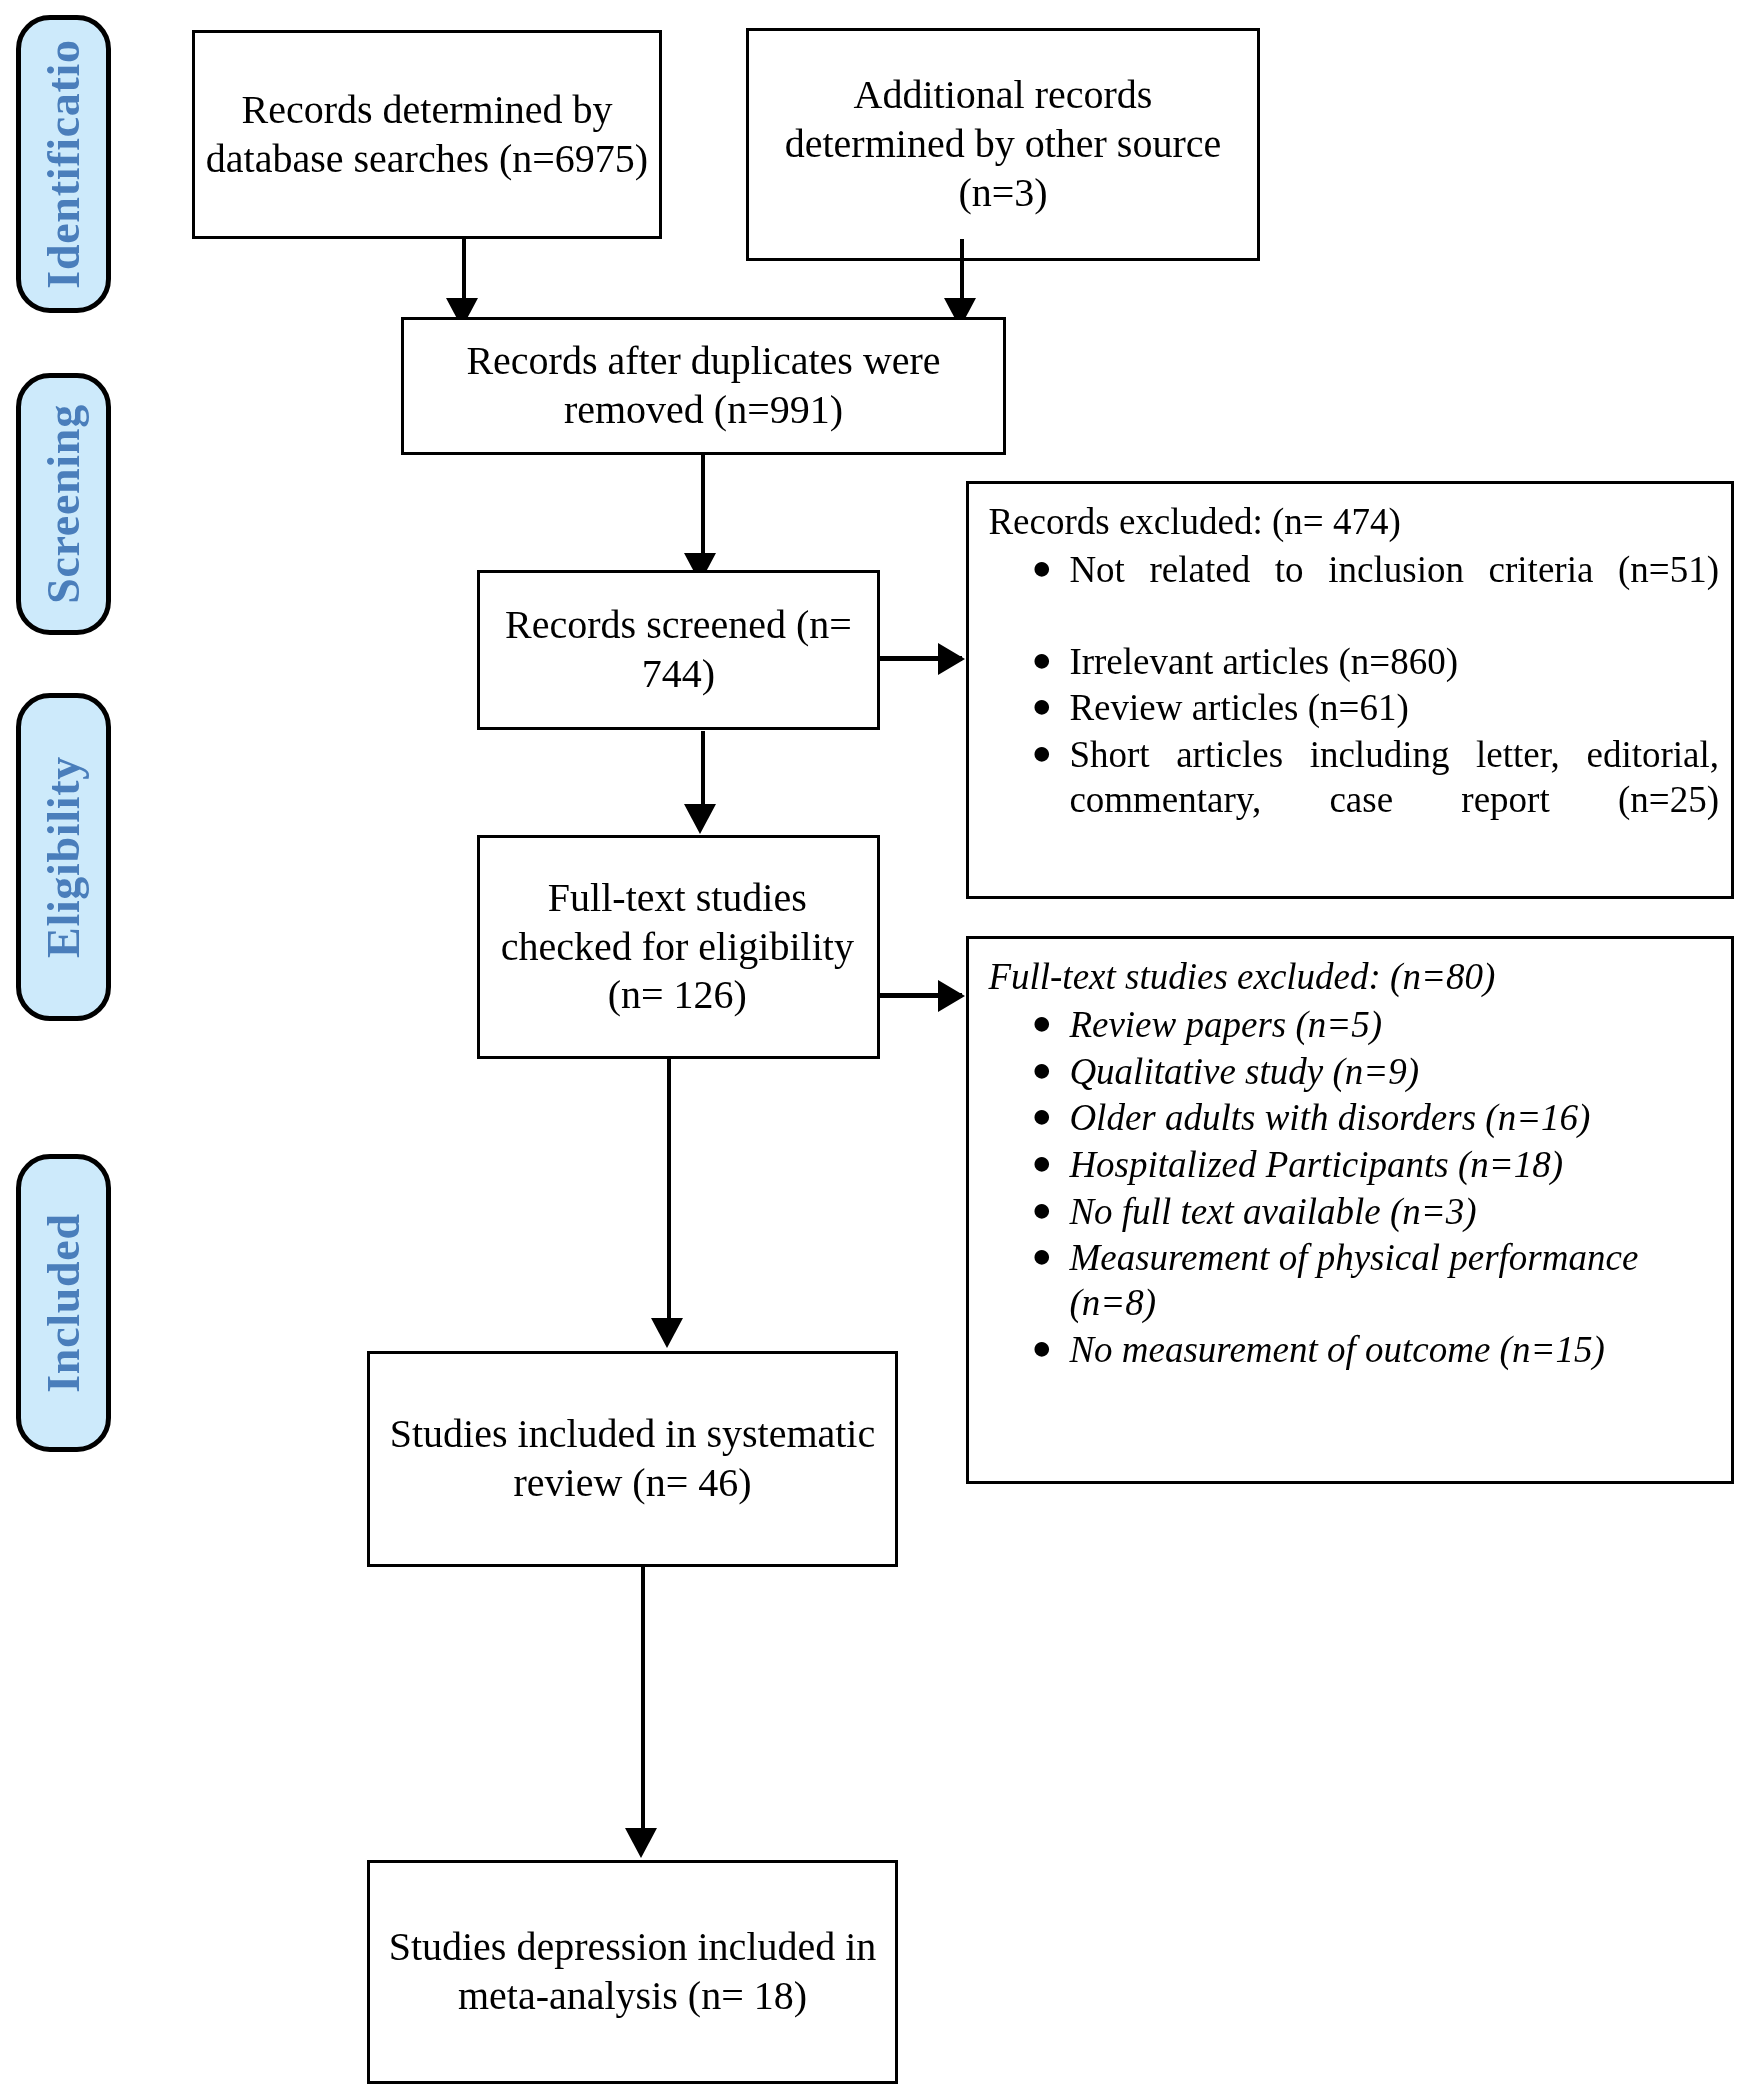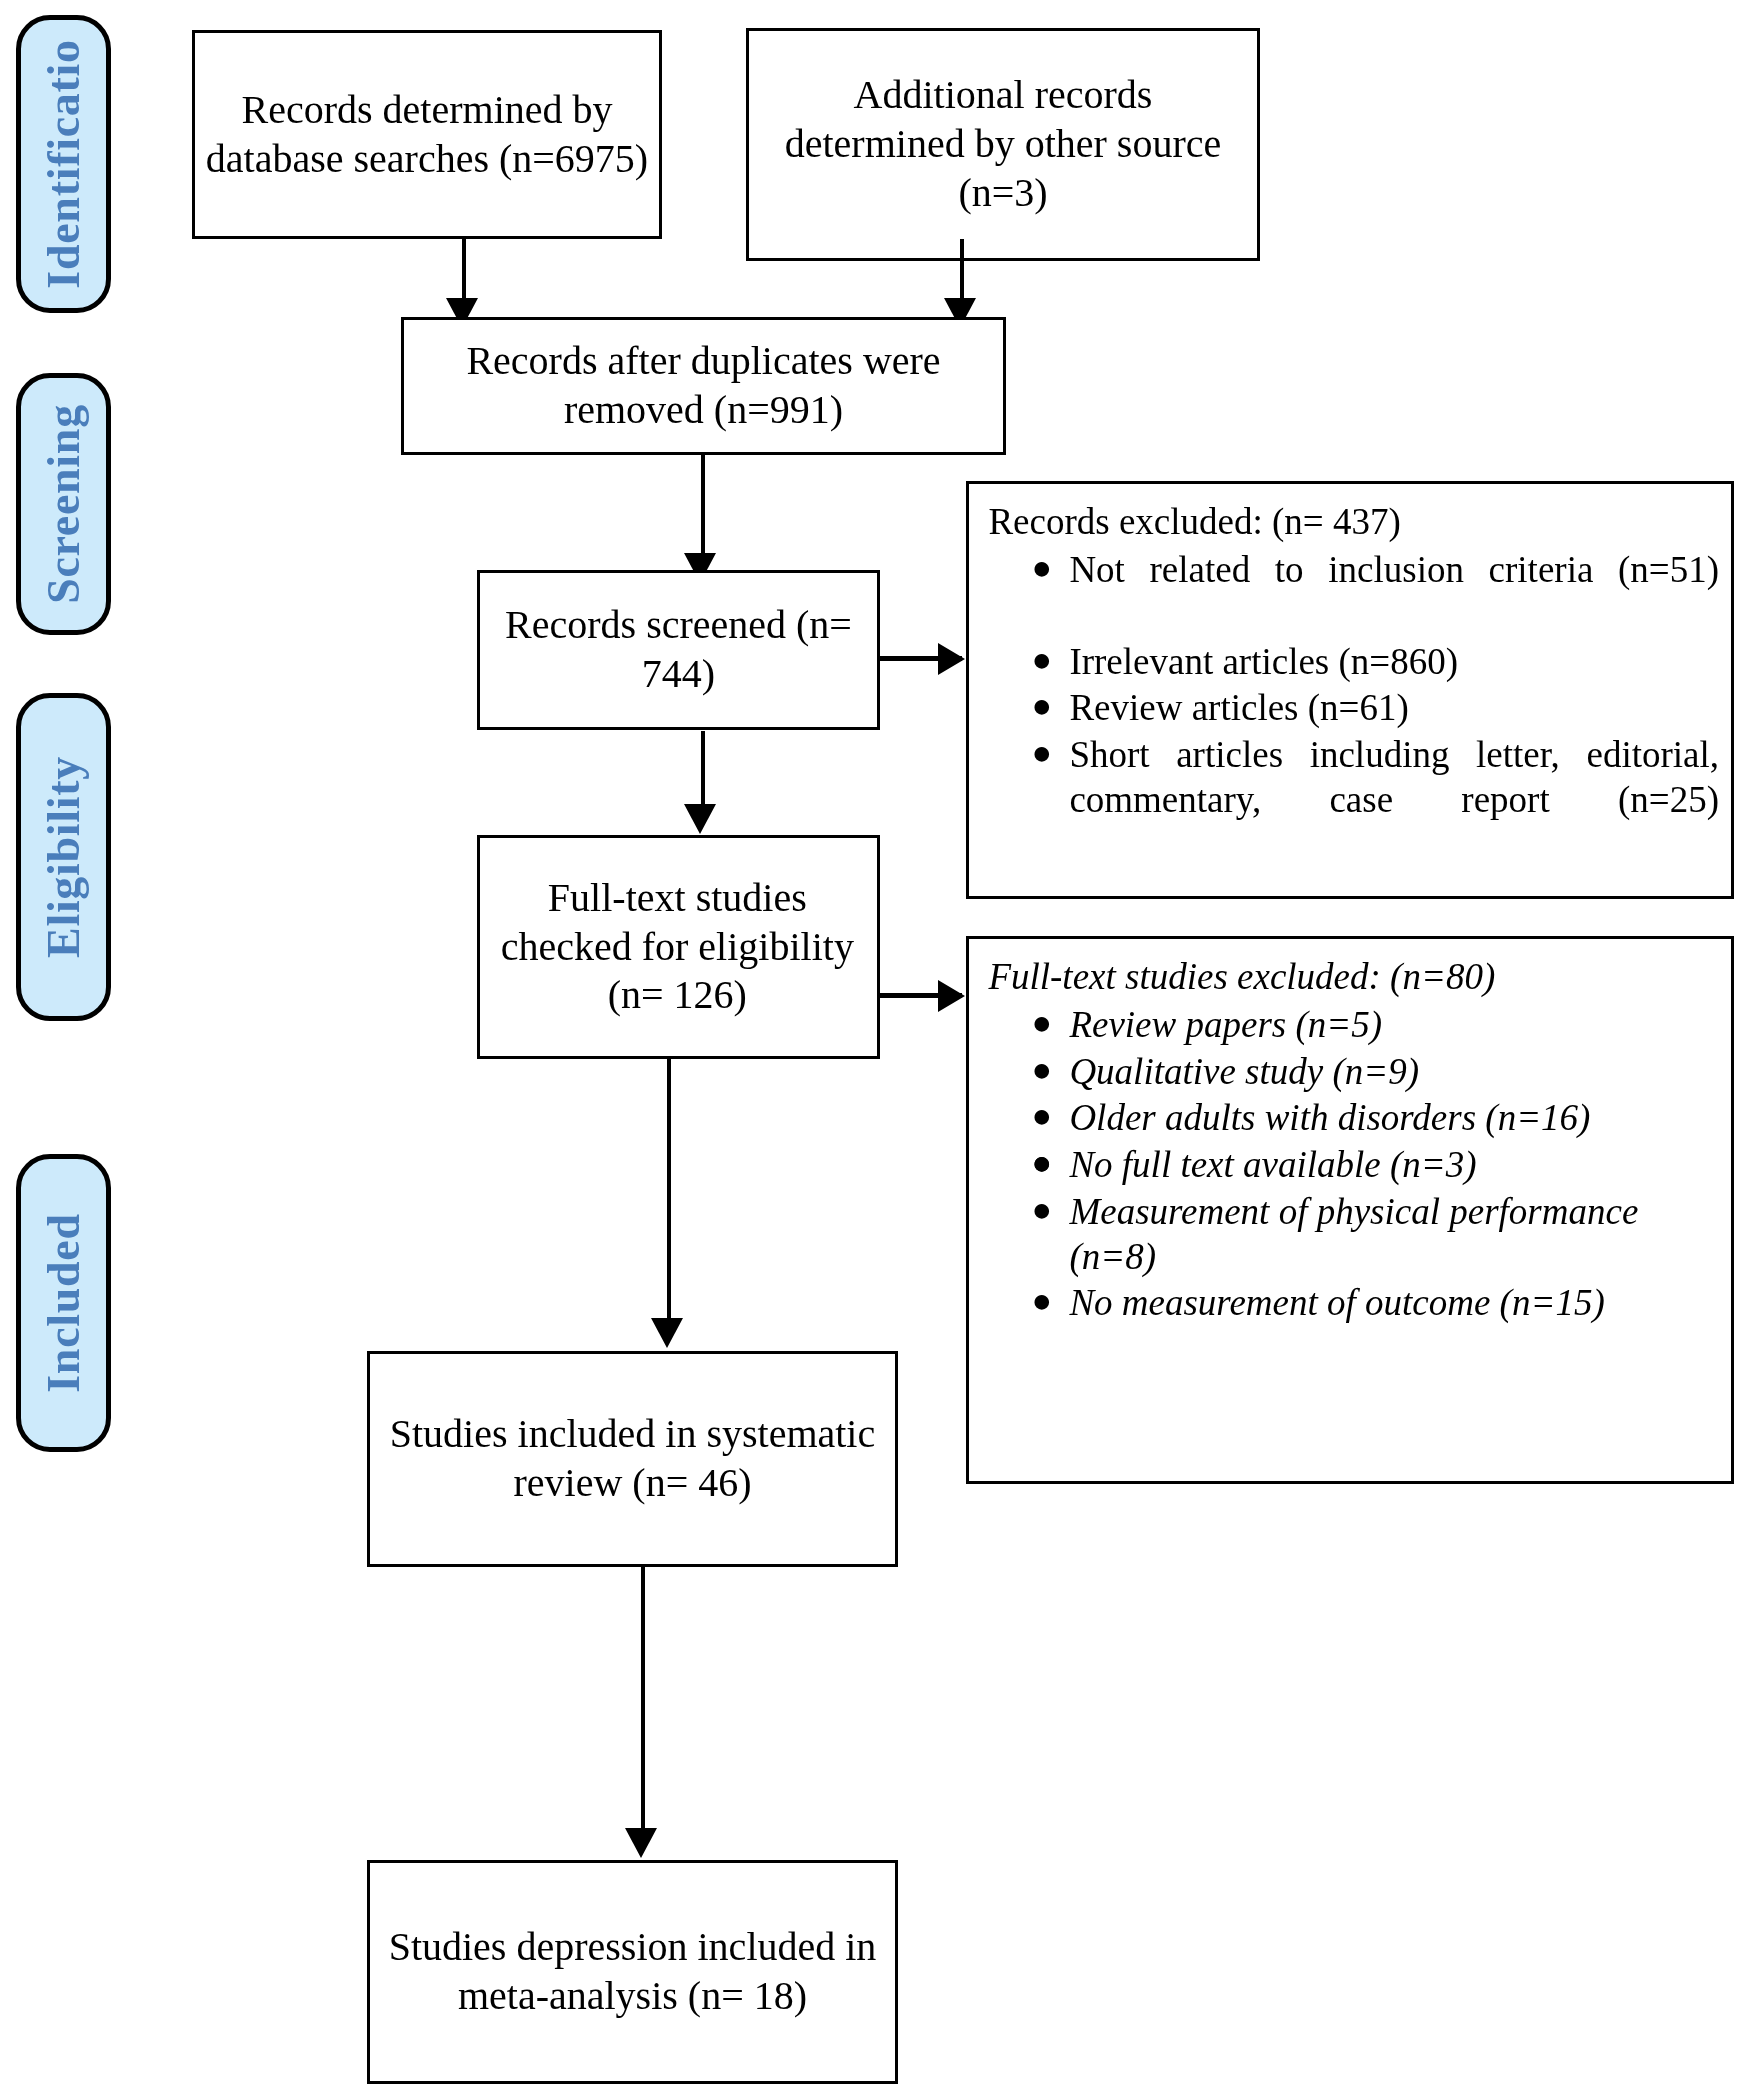--- a/index.html
+++ b/index.html
@@ -178,21 +178,21 @@
     <div class="box-text">Records screened (n= 744)</div>
   </div>
 
   <div class="hline" style="left:880px; top:656px; width:82px;"></div>
   <div class="arrow-right" style="left:938px; top:643px;"></div>
 
   <div class="vline" style="left:701px; top:731px; height:93px;"></div>
   <div class="arrow-down" style="left:684px; top:804px;"></div>
 
   <div class="excl-box" style="left:966px; top:481px; width:768px; height:418px;">
-    <div class="excl-head">Records excluded: (n= 437)</div>
+    <div class="excl-head">Records excluded: (n= 474)</div>
     <ul class="excl-list">
       <li class="justify">
         <span class="bullet">●</span>
         <span class="li-text">Not related to inclusion criteria (n=51)</span>
       </li>
       <li>
         <span class="bullet">●</span>
         <span class="li-text">Irrelevant articles (n=860)</span>
       </li>
       <li>
@@ -226,20 +226,21 @@
       <li>
         <span class="bullet">●</span>
         <span class="li-text">Qualitative study (n=9)</span>
       </li>
       <li>
         <span class="bullet">●</span>
         <span class="li-text"> Older adults with disorders (n=16)</span>
       </li>
       <li>
         <span class="bullet">●</span>
+        <span class="li-text">Hospitalized Participants (n=18)</span>
       </li>
       <li>
         <span class="bullet">●</span>
         <span class="li-text">No full text available (n=3)</span>
       </li>
       <li>
         <span class="bullet">●</span>
         <span class="li-text">Measurement of physical performance (n=8)</span>
       </li>
       <li>

